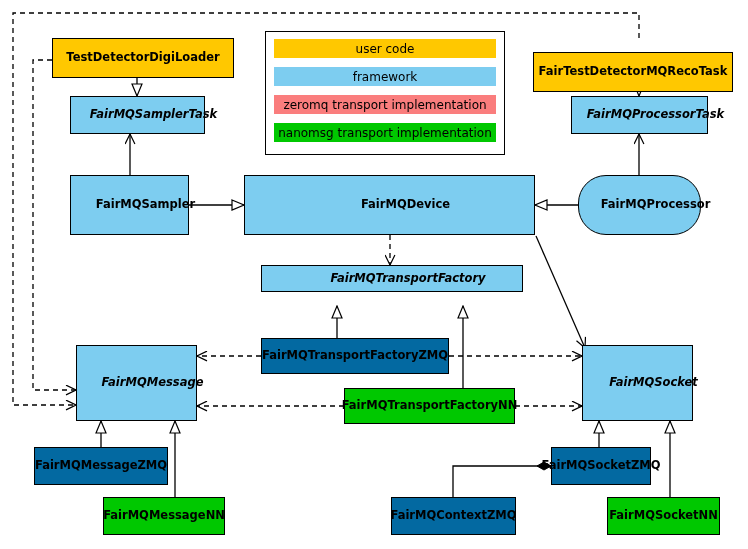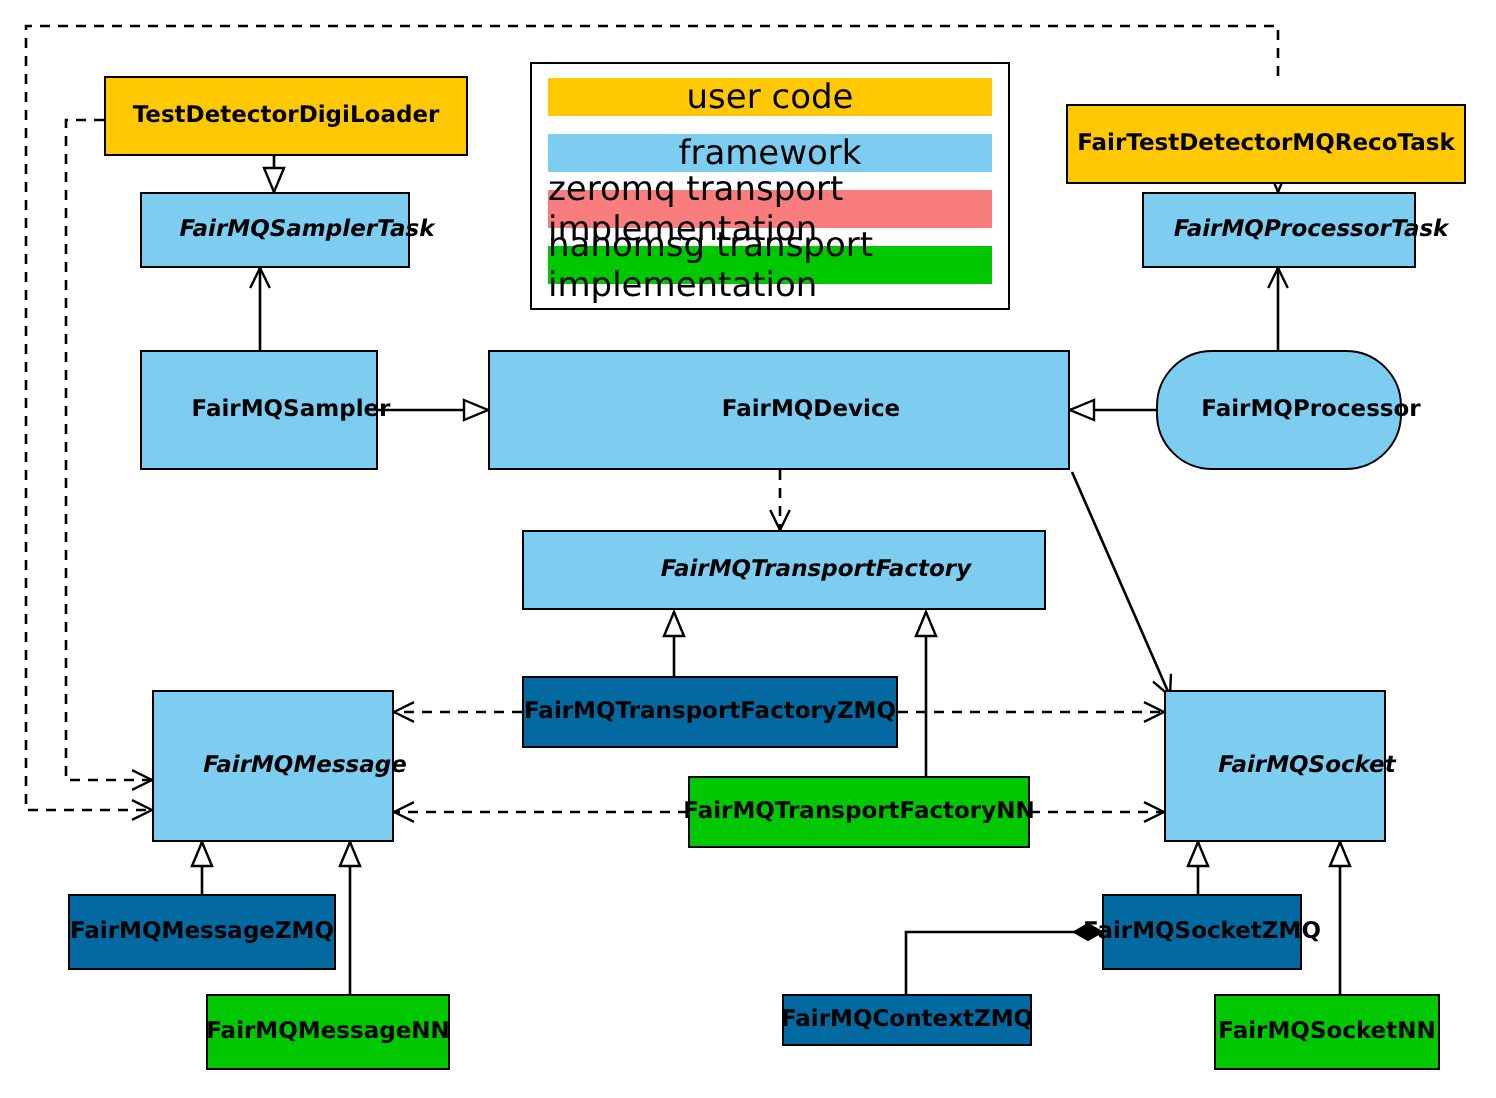--- a/index.html
+++ b/index.html
@@ -55,21 +55,21 @@
     background: #ffffff;
     z-index: 3;
     padding: 7px 8px;
   }
   .legend-row {
     height: 19px;
     margin-bottom: 9px;
     display: flex;
     align-items: center;
     justify-content: center;
-    font-size: 17px;
+    font-size: 12px;
     color: #000000;
     font-weight: normal;
   }
   .legend-row:last-child { margin-bottom: 0; }
 </style>
 </head>
 <body>
 
 <div id="canvas">
 
@@ -162,42 +162,42 @@
       </div>
       <div class="node c-framework" style="left: 70px; top: 175px; width: 119px; height: 60px;">
         <span>FairMQSampler</span>
       </div>
       <div class="node c-framework" style="left: 244px; top: 175px; width: 291px; height: 60px;">
         <span>FairMQDevice</span>
       </div>
       <div class="node c-framework" style="left: 578px; top: 175px; width: 123px; height: 60px; border-radius: 28px;">
         <span>FairMQProcessor</span>
       </div>
-      <div class="node c-framework abstract" style="left: 261px; top: 265px; width: 262px; height: 40px; align-items: center;">
+      <div class="node c-framework abstract" style="left: 261px; top: 265px; width: 262px; height: 27px; align-items: center;">
         <span>FairMQTransportFactory</span>
       </div>
       <div class="node c-zmq" style="left: 261px; top: 338px; width: 188px; height: 36px;">
         <span>FairMQTransportFactoryZMQ</span>
       </div>
       <div class="node c-nn" style="left: 344px; top: 388px; width: 171px; height: 36px;">
         <span>FairMQTransportFactoryNN</span>
       </div>
       <div class="node c-framework abstract" style="left: 76px; top: 345px; width: 121px; height: 76px;">
         <span>FairMQMessage</span>
       </div>
       <div class="node c-framework abstract" style="left: 582px; top: 345px; width: 111px; height: 76px;">
         <span>FairMQSocket</span>
       </div>
       <div class="node c-zmq" style="left: 34px; top: 447px; width: 134px; height: 38px;">
         <span>FairMQMessageZMQ</span>
       </div>
       <div class="node c-nn" style="left: 103px; top: 497px; width: 122px; height: 38px;">
         <span>FairMQMessageNN</span>
       </div>
-      <div class="node c-zmq" style="left: 391px; top: 497px; width: 125px; height: 26px;">
+      <div class="node c-zmq" style="left: 391px; top: 497px; width: 125px; height: 38px;">
         <span>FairMQContextZMQ</span>
       </div>
       <div class="node c-zmq" style="left: 551px; top: 447px; width: 100px; height: 38px;">
         <span>FairMQSocketZMQ</span>
       </div>
       <div class="node c-nn" style="left: 607px; top: 497px; width: 113px; height: 38px;">
         <span>FairMQSocketNN</span>
       </div>
     </div>
 </div>

